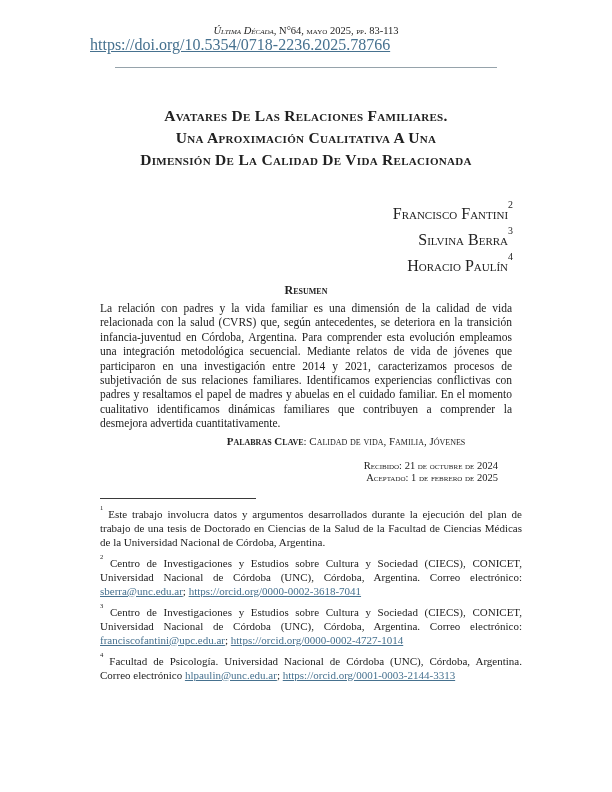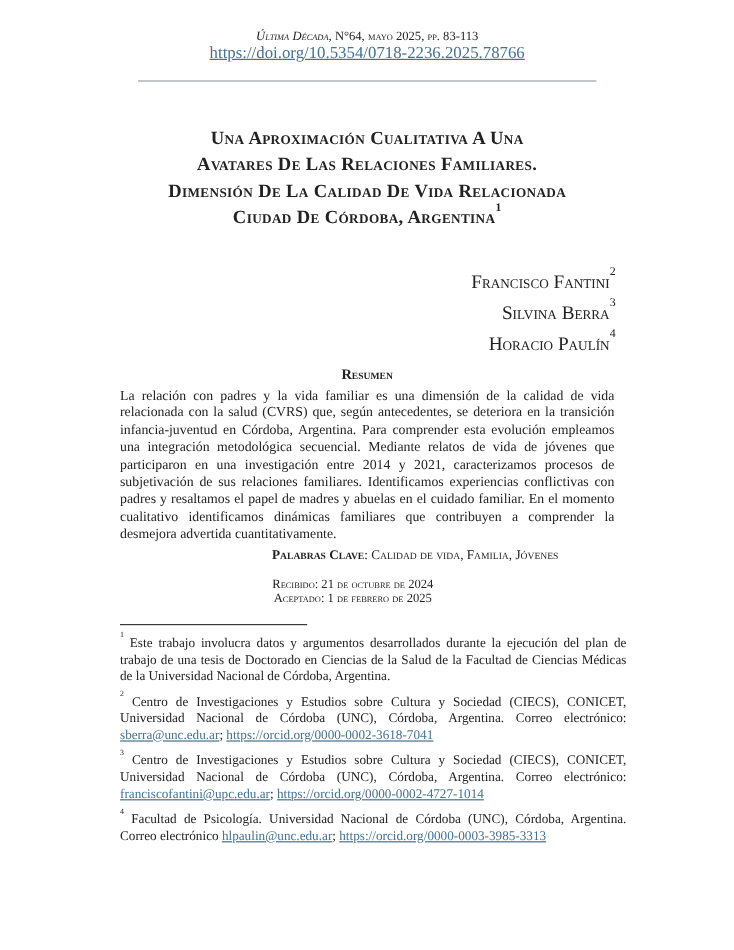--- a/index.html
+++ b/index.html
@@ -15,21 +15,21 @@
     overflow:hidden;
   }
   
   .journal-line{
     text-align:center;
     font-size:10.5px;line-height:14px;
     font-variant:small-caps;
     white-space:nowrap;
   }
   .journal-name{font-style:italic;}
-  .doi-line{text-align:center;font-size:14px;line-height:14px;}
+  .doi-line{text-align:left;font-size:16px;line-height:14px;}
   a.link{color:#46718f;text-decoration:underline;cursor:pointer;}
   .top-rule{
     width:382px;margin:15px auto 0 auto;
     border:none;border-top:1px solid #96a3ab;height:0;
   }
   
   .title{
     margin-top:37px;
     text-align:center;
     font-variant:small-caps;
@@ -71,21 +71,21 @@
   }
   .keywords{
     margin:3px 0 0 80px;
     font-variant:small-caps;
     font-size:11px;line-height:14px;text-align:center;
   }
   .keywords .kw-label{font-weight:bold;}
   
   .dates{
     margin-top:12px;
-    text-align:center;
+    text-align:right;
     padding-right:24px;
     font-variant:small-caps;
     font-size:10.5px;line-height:12.5px;
   }
   
   .footnotes{margin-top:13px;}
   .fn-rule{
     width:156px;height:0;
     margin-left:10px;
     border:none;border-top:1px solid #3a3a3a;
@@ -106,24 +106,23 @@
 
   <div class="journal-line">
     <span class="journal-name">Última Década</span><span>, N°64, mayo 2025, pp. 83-113</span>
   </div>
   <div class="doi-line">
     <a class="link">https://doi.org/10.5354/0718-2236.2025.78766</a>
   </div>
   <hr class="top-rule">
 
   <div class="title">
+    <div class="line">Avatares De Las Relaciones Familiares.</div>
     <div class="line">Una Aproximación Cualitativa A Una</div>
-    <div class="line">Avatares De Las Relaciones Familiares.</div>
     <div class="line">Dimensión De La Calidad De Vida Relacionada</div>
-    <div class="line"><span>Ciudad De Córdoba, Argentina</span><sup class="mark">1</sup></div>
   </div>
 
   <div class="authors">
     <div><span>Francisco Fantini</span><sup class="mark">2</sup></div>
     <div><span>Silvina Berra</span><sup class="mark">3</sup></div>
     <div><span>Horacio Paulín</span><sup class="mark">4</sup></div>
   </div>
 
   <div class="abstract">
     <h2 class="abstract-heading">Resumen</h2>
@@ -155,17 +154,17 @@
       <sup class="mark">3</sup>
       <span>Centro de Investigaciones y Estudios sobre Cultura y Sociedad (CIECS), CONICET, Universidad Nacional de Córdoba (UNC), Córdoba, Argentina. Correo electrónico:</span>
       <a class="link">franciscofantini@upc.edu.ar</a><span>;</span>
       <a class="link">https://orcid.org/0000-0002-4727-1014</a>
     </p>
 
     <p class="footnote">
       <sup class="mark">4</sup>
       <span>Facultad de Psicología. Universidad Nacional de Córdoba (UNC), Córdoba, Argentina. Correo electrónico</span>
       <a class="link">hlpaulin@unc.edu.ar</a><span>;</span>
-      <a class="link">https://orcid.org/0000-0003-3985-3313</a>
+      <a class="link">https://orcid.org/0001-0003-2144-3313</a>
     </p>
   </div>
 
 </div>
 
 </body></html>

